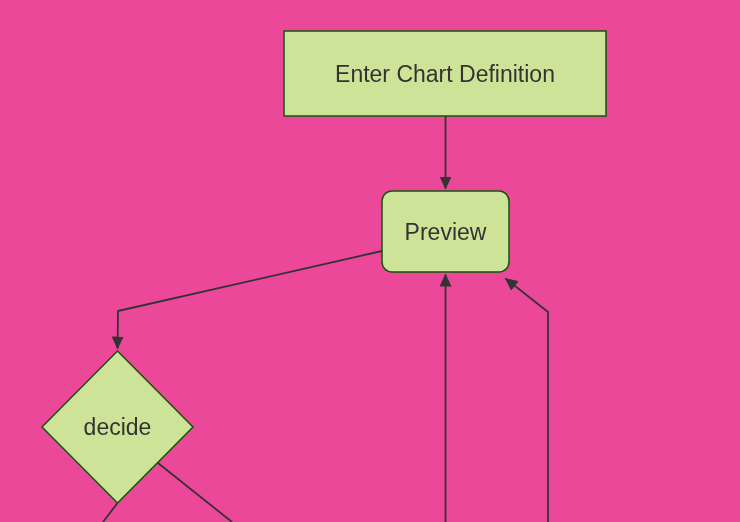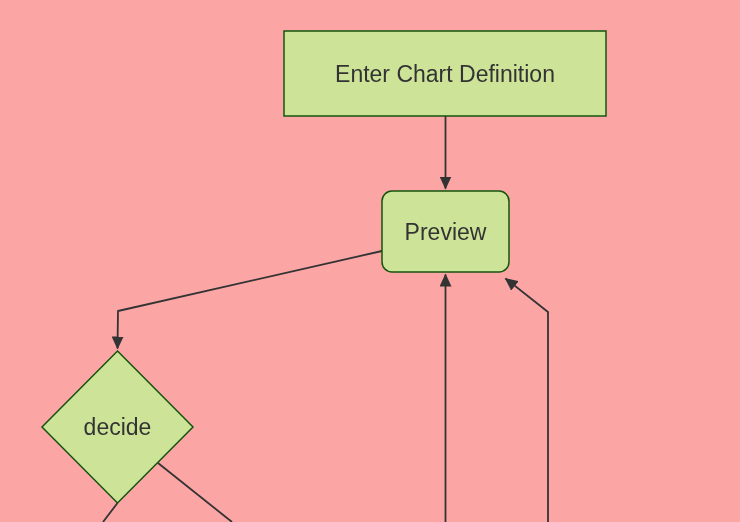--- a/index.html
+++ b/index.html
@@ -4,21 +4,21 @@
 <style>
   html, body {
     margin: 0;
     padding: 0;
     background: #ffffff;
   }
   #screen {
     position: relative;
     width: 740px;
     height: 522px;
-    background: #fca5a5;
+    background: #ec4899;
     overflow: hidden;
     font-family: "Liberation Sans", sans-serif;
   }
   svg { display: block; }
   .node-shape {
     stroke-width: 1.5px;
   }
   .edge {
     fill: none;
     stroke-width: 1.8px;

